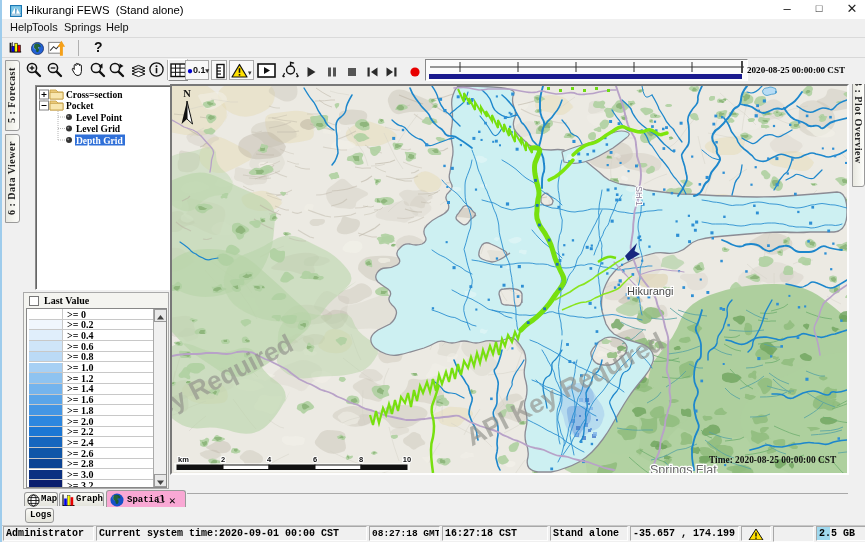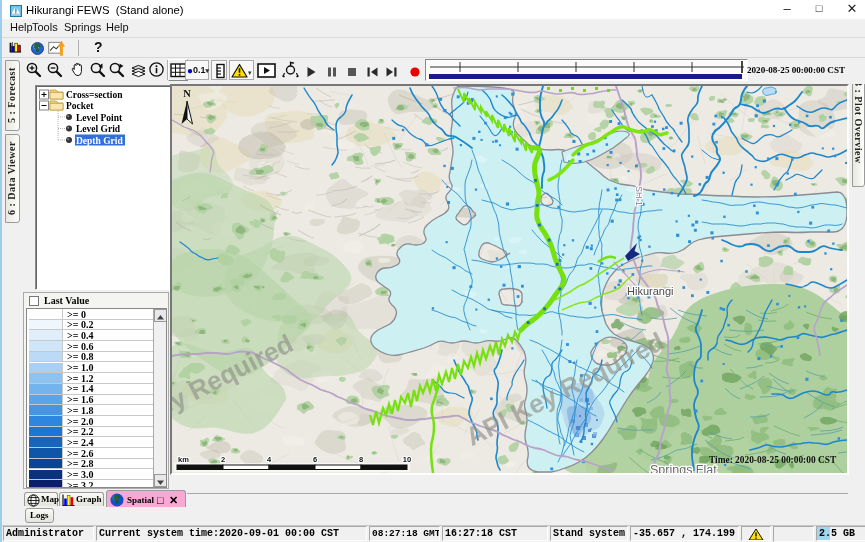--- a/index.html
+++ b/index.html
@@ -23,21 +23,21 @@
 
 #treepanel { left:21px; top:85px; width:146px; height:205px; background:#fff; border:1px solid #8a8a8a; border-right-color:#fff; border-bottom-color:#fff; box-shadow:inset 1px 1px 0 #666; font-family:"Liberation Mono",monospace;margin-left:12px; }
 #legendpanel { left:21px; top:292px; width:146px; height:197px; background:#f4f4f0; border:1px solid #aaa; font-family:"Liberation Mono",monospace; }
 .lrow { position:absolute; left:2px; width:125px; height:10.7px; border-bottom:1px solid #c8c8c8; background:#fff; }
 .lsw { position:absolute; left:0; top:0; width:34px; height:9.7px; border-right:1px solid #c8c8c8; }
 .llab { position:absolute; left:38px; top:-0.5px; font-family:"Liberation Serif",serif; font-size:10px; font-weight:bold; color:#000; }
 
 #map { left:170px; top:86px; width:675px; height:387px; border:0; }
 #mapborder { left:168px; top:84px; width:679px; height:391px; border:2px solid; border-color:#787878 #fdfdfd #fdfdfd #787878; }
 
-.btab { position:absolute; border:1px solid #9a9a9a; border-bottom:none; border-radius:3px 3px 0 0; background:linear-gradient(#fafaf6,#e4e4dc); font-family:Liberation Serif, serif; font-size:9px; font-weight:bold; color:#000;padding-left:13px; }
+.btab { position:absolute; border:1px solid #9a9a9a; border-bottom:none; border-radius:3px 3px 0 0; background:linear-gradient(#fafaf6,#e4e4dc); font-family:Liberation Mono, monospace; font-size:9px; font-weight:bold; color:#000;padding-left:13px; }
 
 .scell { position:absolute; top:526px; height:15px; background:#f0f0f0; border:1px solid; border-color:#a8a8a8 #fdfdfd #fdfdfd #a8a8a8; font-family:"Liberation Mono",monospace; font-size:10px; font-weight:bold; color:#000; padding:1px 1px 0 2px; white-space:pre; overflow:hidden; }
 </style></head>
 <body>
 <div id="win">
 
   <div id="titlebar" class="abs">
     <span class="ticon"><svg width="12" height="12" viewBox="0 0 16 16">
           <rect x="0" y="0" width="16" height="16" fill="#1b79b5"></rect>
           <rect x="1.5" y="1.5" width="13" height="10" fill="#7ec8e8"></rect>
@@ -1620,21 +1620,21 @@
 
   <div class="btab" style="left:23px;top:508px;width:29px;height:15px;border-bottom:1px solid #9a9a9a;border-radius:3px;">
       <span style="position:absolute;left:4px;top:1px">Logs</span>
     </div>
 
   <div class="abs" style="left:0;top:525px;width:865px;height:1px;background:#c8c8c8"></div>
   <div class="scell" style="left:1px;width:91px">Administrator</div>
   <div class="scell" style="left:94px;width:271px">Current system time:2020-09-01 00:00 CST</div>
   <div class="scell" style="left:367px;width:71px;font-size:9.5px">08:27:18 GMT</div>
   <div class="scell" style="left:440px;width:106px">16:27:18 CST</div>
-  <div class="scell" style="left:548px;width:78px">Stand system</div>
+  <div class="scell" style="left:548px;width:78px">Stand alone</div>
   <div class="scell" style="left:628px;width:109px">-35.657 , 174.199</div>
   <div class="scell" style="left:739px;width:30px;padding-left:6px"><svg width="16" height="13" viewBox="0 0 16 13">
         <path d="M8,1 L15,12 L1,12 Z" fill="#ffe000" stroke="#111" stroke-width="1"></path>
         <rect x="7.3" y="4.5" width="1.4" height="4" fill="#111"></rect>
         <rect x="7.3" y="9.5" width="1.4" height="1.4" fill="#111"></rect>
       </svg></div>
   <div class="scell" style="left:771px;width:41px;font-size:8px;padding:14px 0 0 1px">0.0 MB/s</div>
   <div class="scell" style="left:814px;width:50px"><span style="position:absolute;left:0;top:0;width:13px;height:13px;background:#9fd8ee"></span><span style="position:relative">2.5 GB</span></div>
 </div>
 

